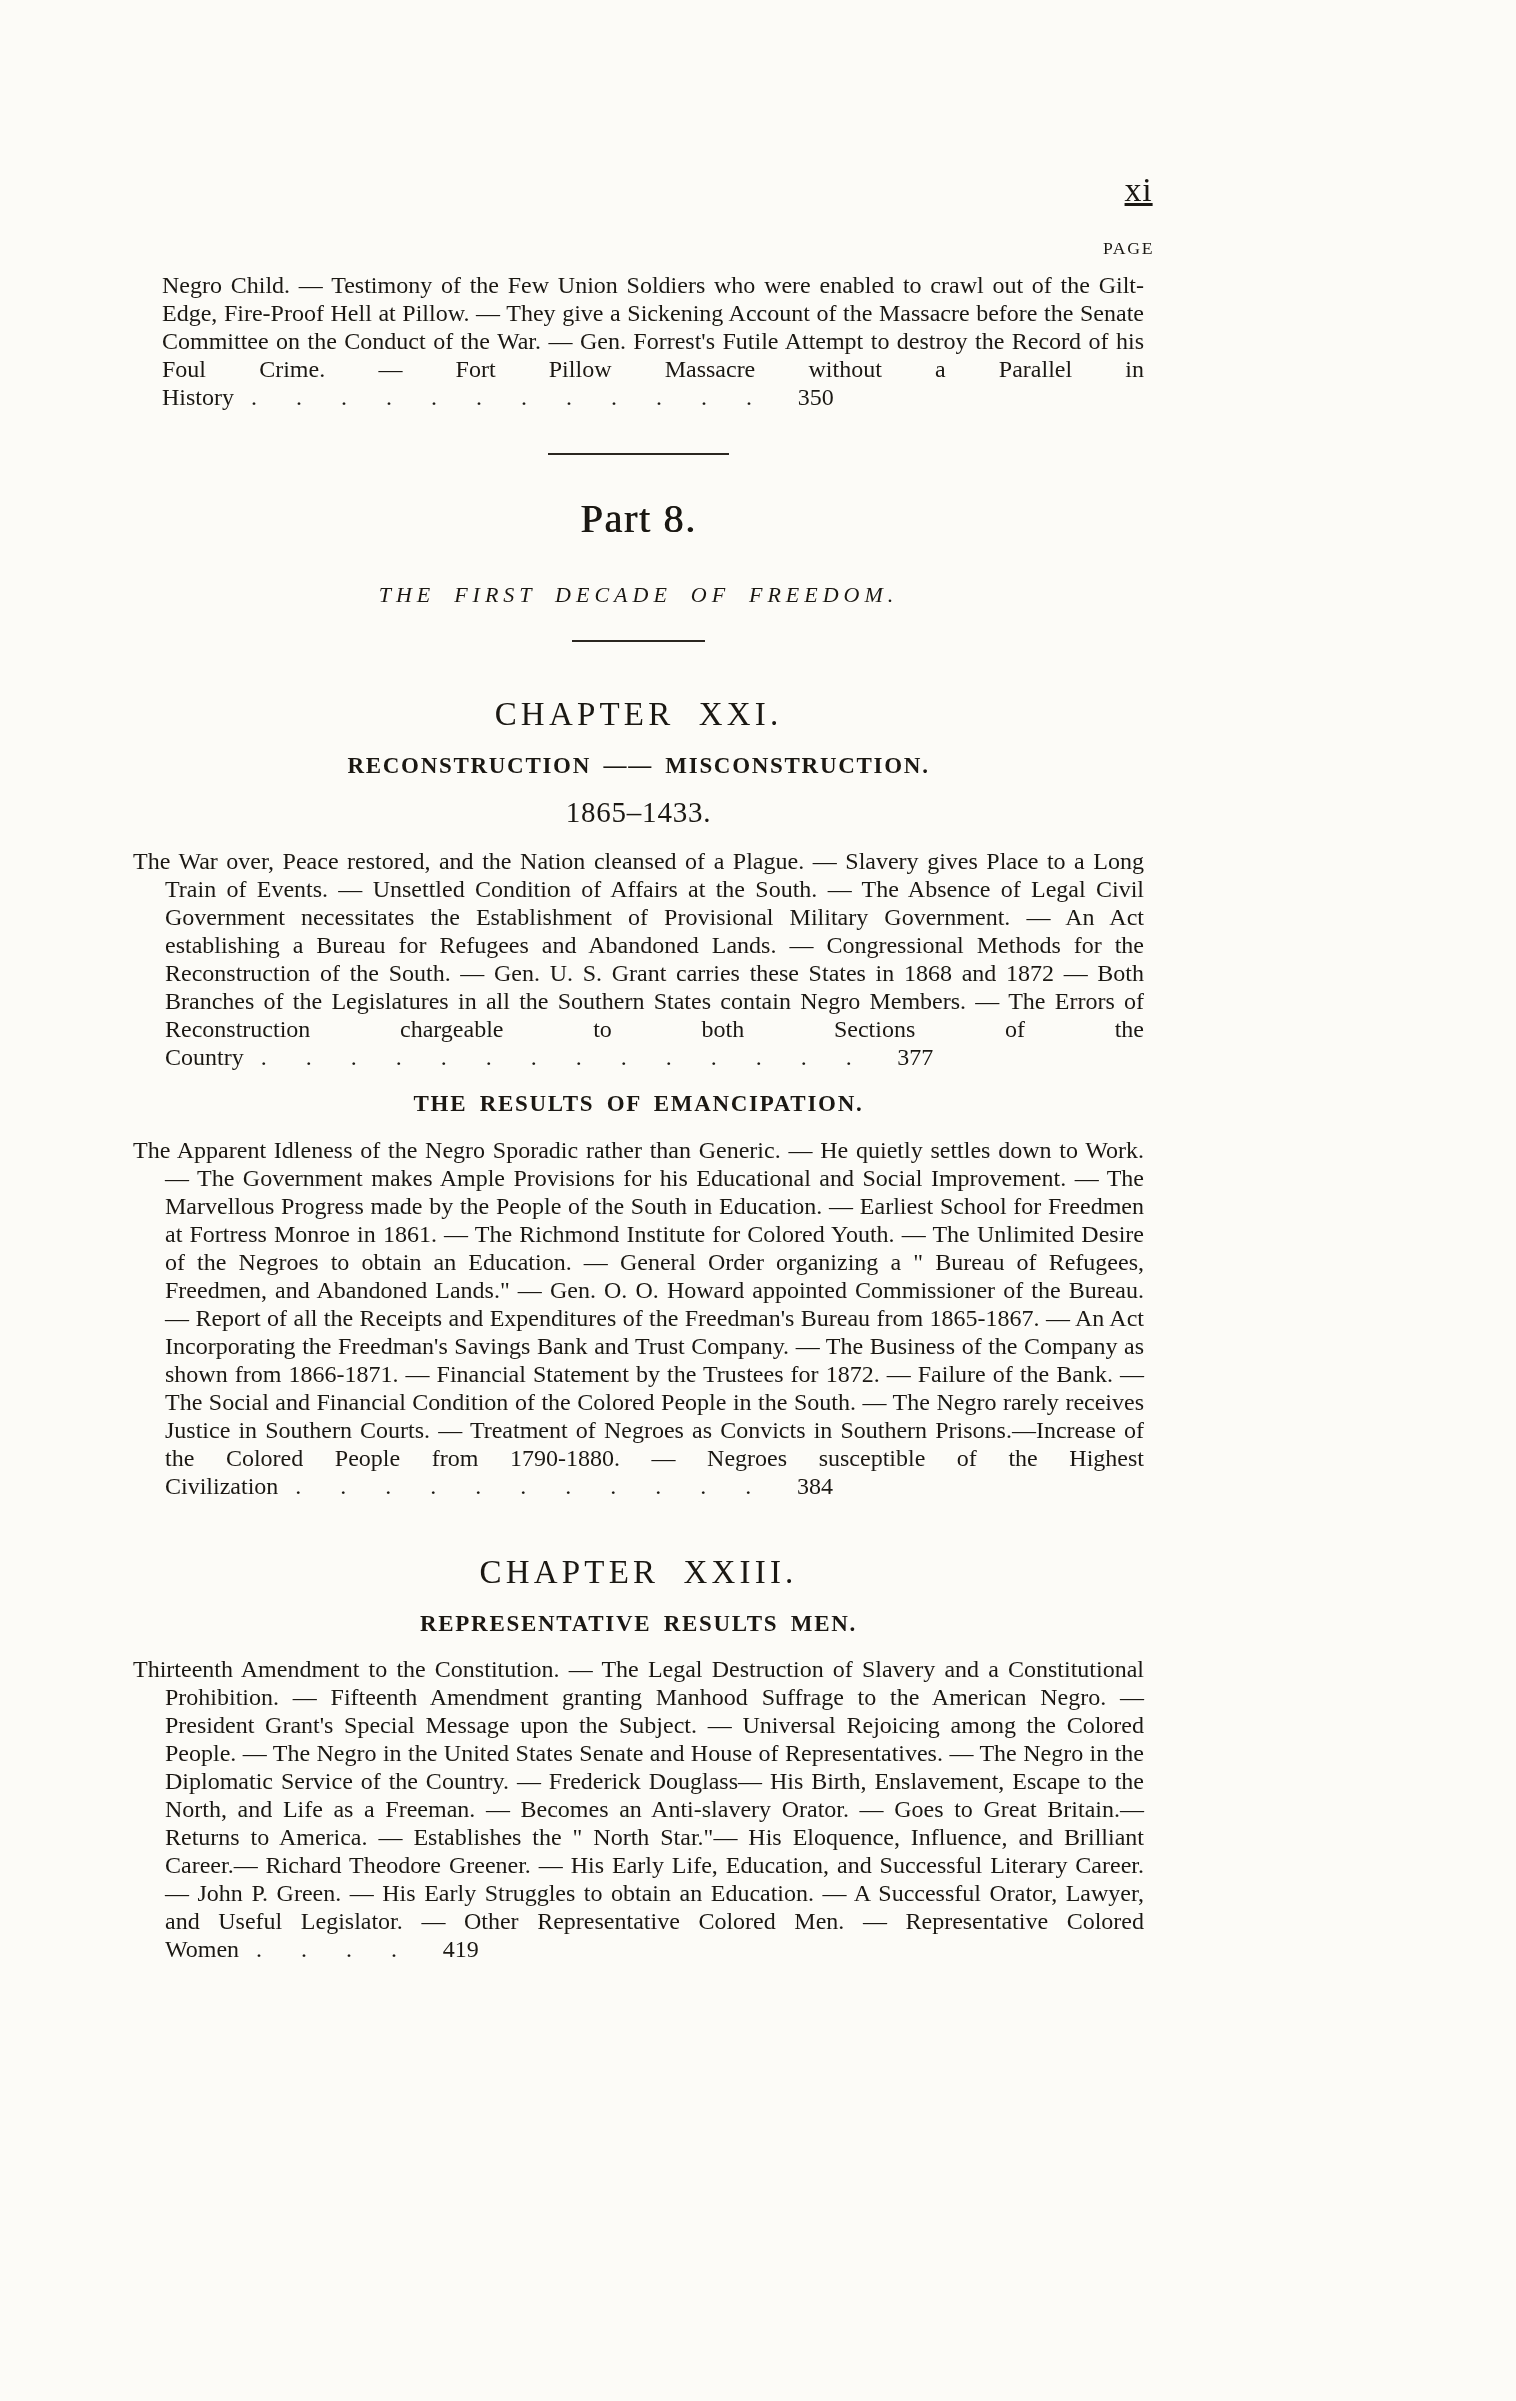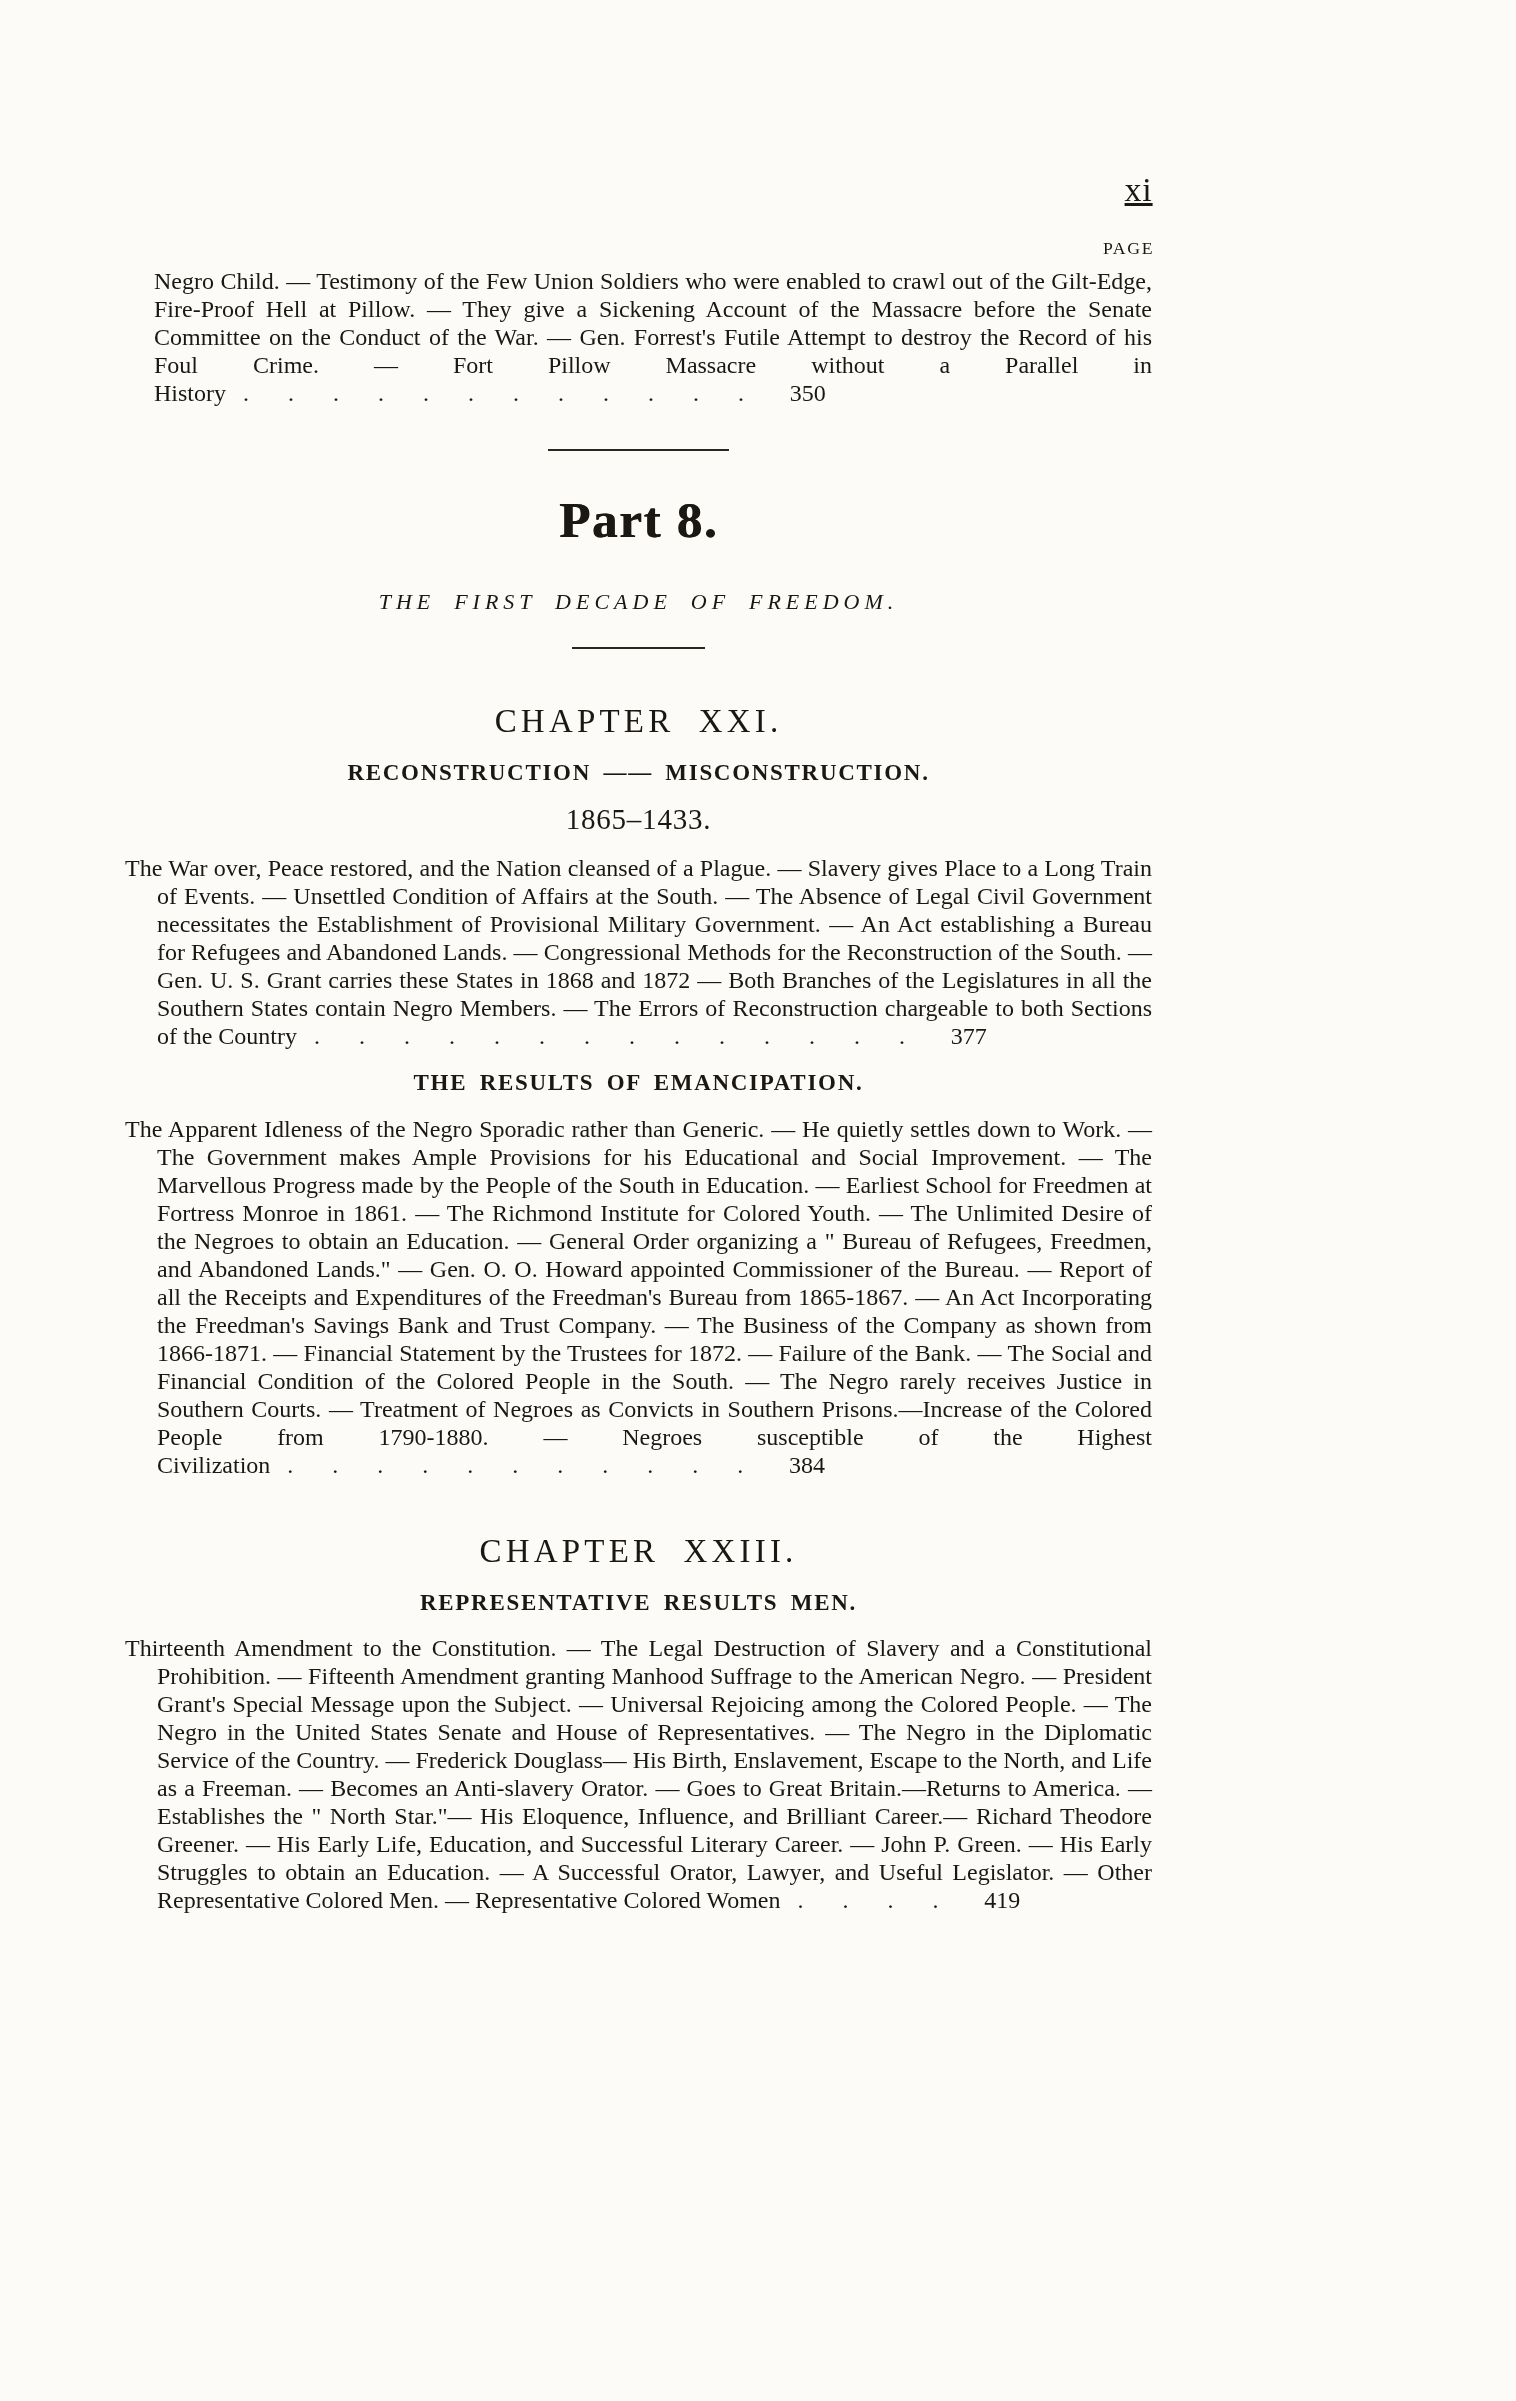--- a/index.html
+++ b/index.html
@@ -41,21 +41,21 @@
     letter-spacing: 1.7px;
     margin-top: 18.5px;
     margin-bottom: 8.4px;
     padding-right: 1.7px;
   }
   
   .entry {
     font-size: 24px;
     line-height: 28px;
     text-align: justify;
-    margin: 4px;
+    margin: 12px;
   }
   .entry.cont { padding-left: 29px; }         
   .entry.hang { padding-left: 32px; text-indent: -32px; } 
   .leaders {
     letter-spacing: 39px;
     margin-left: 17px;
     white-space: nowrap;
   }
   .pagenum { margin-left: 6.7px; }
   
@@ -63,22 +63,22 @@
     border: 0;
     border-top: 2.5px solid #2b2620;
     width: 181px;
     margin: 42px auto 0 auto;
   }
   .rule.short { width: 133px; margin-top: 32px; }
   
   .part-heading {
     margin: 40px 0 0 0;
     text-align: center;
-    font-size: 51px;
-    font-weight: 700;
+    font-size: 40px;
+    font-weight: 400;
     letter-spacing: 1.7px;
     text-shadow: 0.8px 0 0 #1b1813;
   }
   .part-subtitle {
     margin: 40px 0 0 0;
     text-align: center;
     font-style: italic;
     font-size: 22px;
     letter-spacing: 5px;
     word-spacing: 8.4px;

